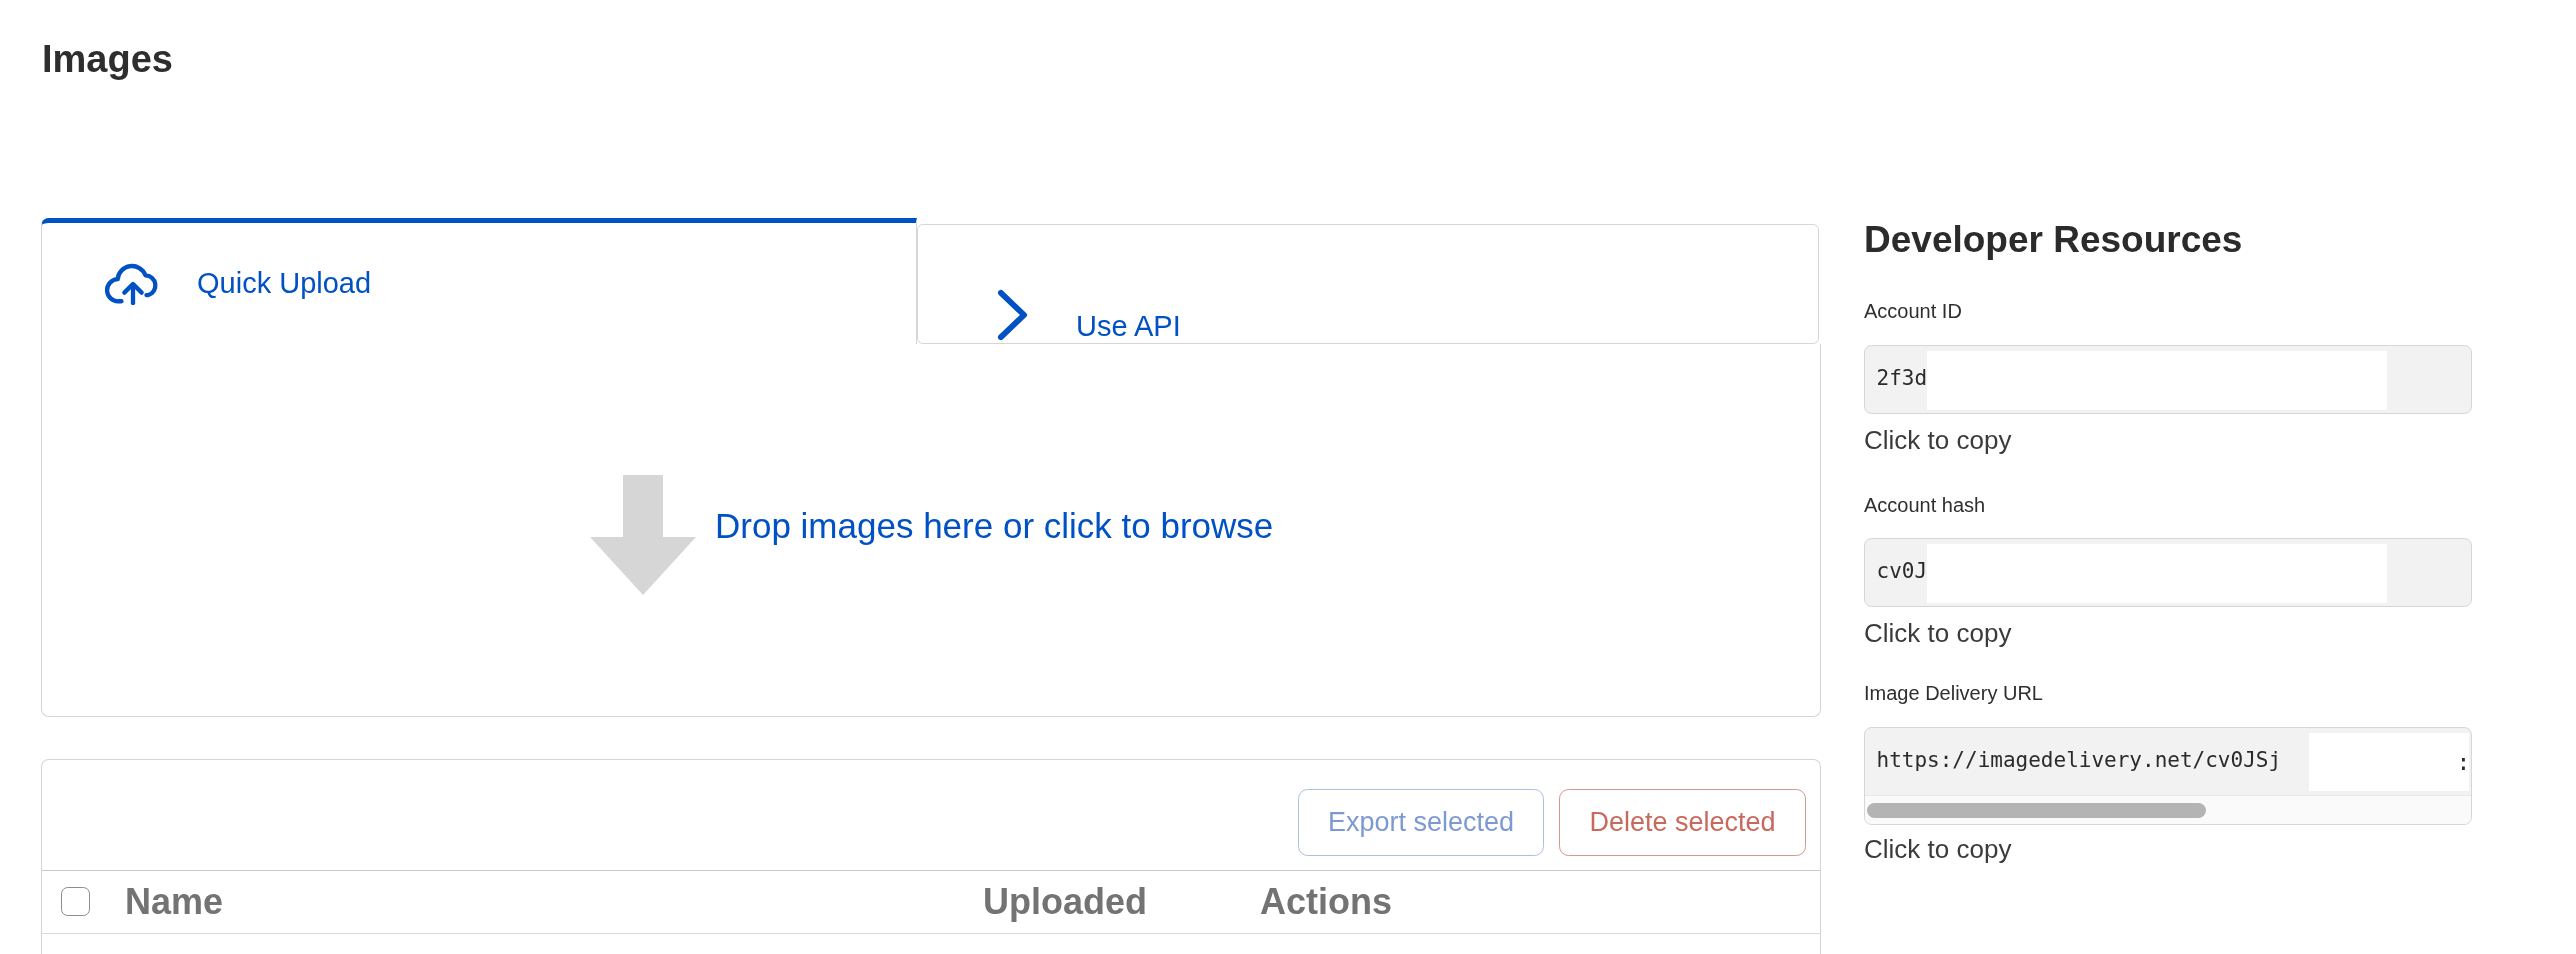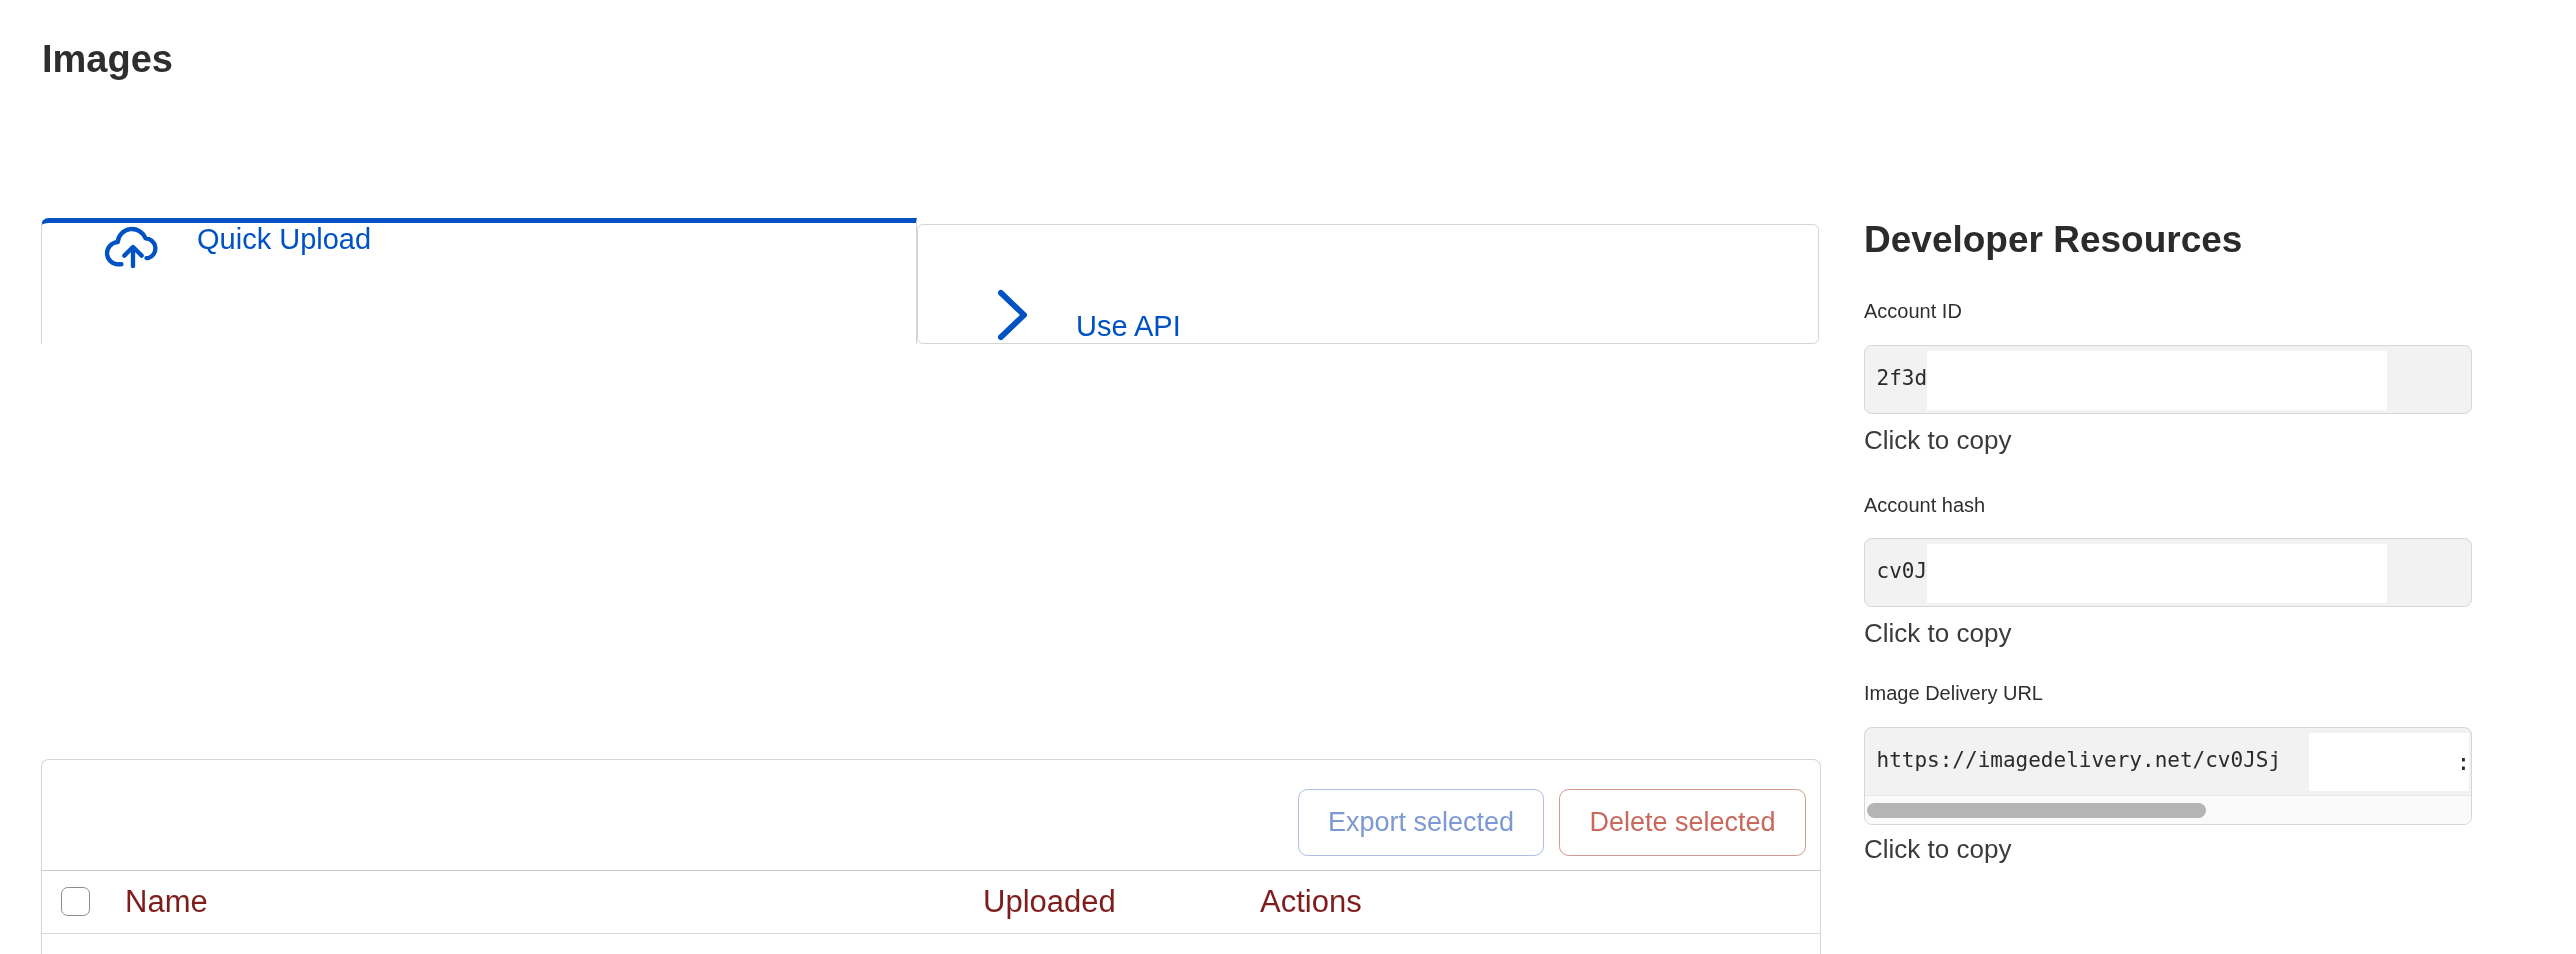--- a/index.html
+++ b/index.html
@@ -14,21 +14,21 @@
   body{font-family:"Liberation Sans",sans-serif;color:#2f2f2f}
   #app{position:relative;width:2576px;height:954px;overflow:hidden;background:#fff}
 
   .page-title{position:absolute;left:42px;top:38px;font-size:38px;font-weight:700;color:#2e2e2e}
   .page-subtitle{position:absolute;left:42px;top:112px;font-size:28px;color:#383838}
 
   
   .tab-wrap{position:absolute;left:41px;top:218px;width:1780px;height:499px}
   .tab-active{position:absolute;left:0;top:0;width:876px;height:126px;background:#fff;
     border-top:5.8px solid var(--tab-bar);border-left:1.9px solid var(--border);border-right:1.9px solid var(--border);
-    border-radius:7.7px 0 0 0;display:flex;padding-left:60px;gap:33px;cursor:pointer}
+    border-radius:7.7px 0 0 0;display:flex;align-items:center;padding-left:60px;gap:33px;cursor:pointer}
   .tab-active .tab-label,.tab-inactive .tab-label{font-size:29px;color:var(--accent);white-space:nowrap}
   .tab-inactive{position:absolute;left:876px;top:5.8px;width:902px;height:120px;background:#fff;
     border:1.9px solid var(--border);border-radius:5.8px;display:flex;align-items:flex-end;padding-left:77px;gap:46px;cursor:pointer}
   .tab-panel{position:absolute;left:0;top:126px;width:1780px;height:373px;background:#fff;
     border:1.9px solid var(--border);border-top:none;border-radius:0 0 7.7px 7.7px;cursor:pointer}
   .drop-arrow{position:absolute;left:548px;top:131px;width:106px}
   .drop-arrow .stem{width:40px;height:62px;background:var(--arrow);margin:0 auto}
   .drop-arrow .head{width:0;height:0;border-left:53px solid transparent;border-right:53px solid transparent;border-top:58px solid var(--arrow)}
   .drop-label{position:absolute;left:673px;top:162px;font-size:35px;color:var(--accent);white-space:nowrap}
 
@@ -37,21 +37,21 @@
     border:1.9px solid var(--border);border-bottom:none;border-radius:7.7px 7.7px 0 0}
   .toolbar{position:relative;height:110px}
   .btn-row{position:absolute;right:14.4px;top:29px;display:flex;gap:15.4px}
   .btn{height:67px;padding:0 29px;font-size:27px;background:#fff;border-radius:9.6px;cursor:pointer;
     font-family:"Liberation Sans",sans-serif;white-space:nowrap}
   .btn.export{color:var(--export-text);border:1.9px solid var(--export-border)}
   .btn.delete{color:var(--delete-text);border:1.9px solid var(--delete-border)}
   .separator{border-top:1.9px solid #c9c9c9}
   .thead{position:relative;height:63px;border-bottom:1.9px solid #dadada}
   .checkbox{position:absolute;left:19px;top:16.4px;width:29px;height:29px;border:1.9px solid #8c8c8c;border-radius:6.7px;background:#fff;cursor:pointer}
-  .th{position:absolute;top:50%;transform:translateY(-50%);font-size:31px;font-weight:400;color:#7f1d1d;white-space:nowrap}
+  .th{position:absolute;top:50%;transform:translateY(-50%);font-size:36px;font-weight:700;color:#737373;white-space:nowrap}
   .th.name{left:83px}.th.uploaded{left:941px}.th.actions{left:1218px}
 
   
   .resources{position:absolute;left:1864px;top:0;width:616px;height:954px}
   .res-heading{position:absolute;left:0;top:219px;font-size:37px;font-weight:700;color:#2b2b2b;white-space:nowrap}
   .res-label{position:absolute;left:0;font-size:20px;color:#2f2f2f;white-space:nowrap}
   .field{position:absolute;left:0;width:608px;background:var(--field-bg);border:1.9px solid #d6d6d6;border-radius:7.7px;cursor:pointer;overflow:hidden}
   .field .mono{position:absolute;left:11.5px;top:0;height:65px;line-height:65px;font-family:"DejaVu Sans Mono",monospace;font-size:21px;color:#2b2b2b;white-space:nowrap}
   .redact{position:absolute;background:#fff}
   .hint{position:absolute;left:0;font-size:26px;color:#3b3b3b;white-space:nowrap}
@@ -88,20 +88,27 @@
 
     <div class="tab-inactive">
       <span>
         <svg width="35" height="56" viewBox="0 0 36 58" fill="none" stroke="#0051c3" stroke-width="6" stroke-linecap="round" stroke-linejoin="round">
           <polyline points="6,6 30,29 6,52"></polyline>
         </svg>
       </span>
       <span class="tab-label">Use API</span>
     </div>
 
+    <div class="tab-panel">
+      <div class="drop-arrow">
+        <div class="stem"></div>
+        <div class="head"></div>
+      </div>
+      <div class="drop-label">Drop images here or click to browse</div>
+    </div>
 
   </div>
 
   <div class="card2">
     <div class="toolbar">
       <div class="btn-row">
         <button class="btn export">Export selected</button>
         <button class="btn delete">Delete selected</button>
       </div>
     </div>

